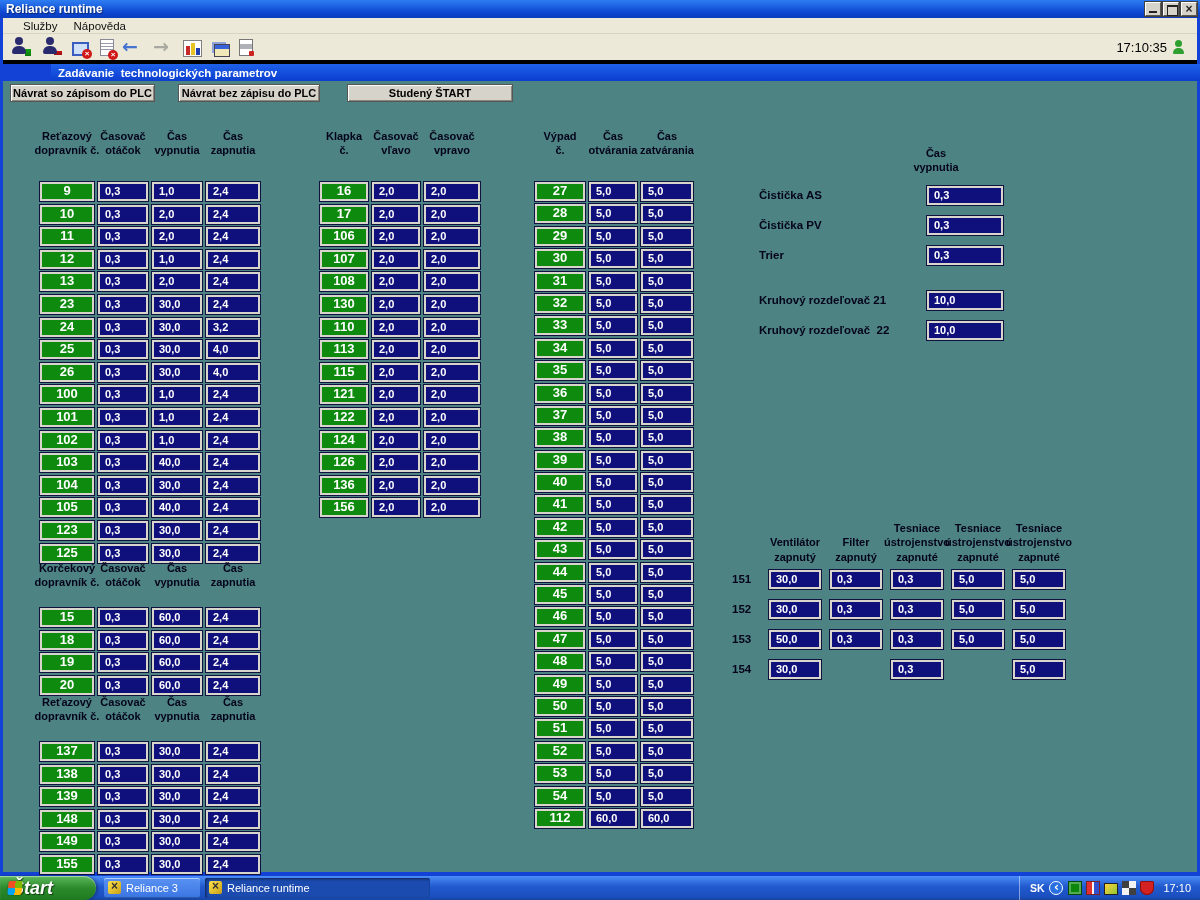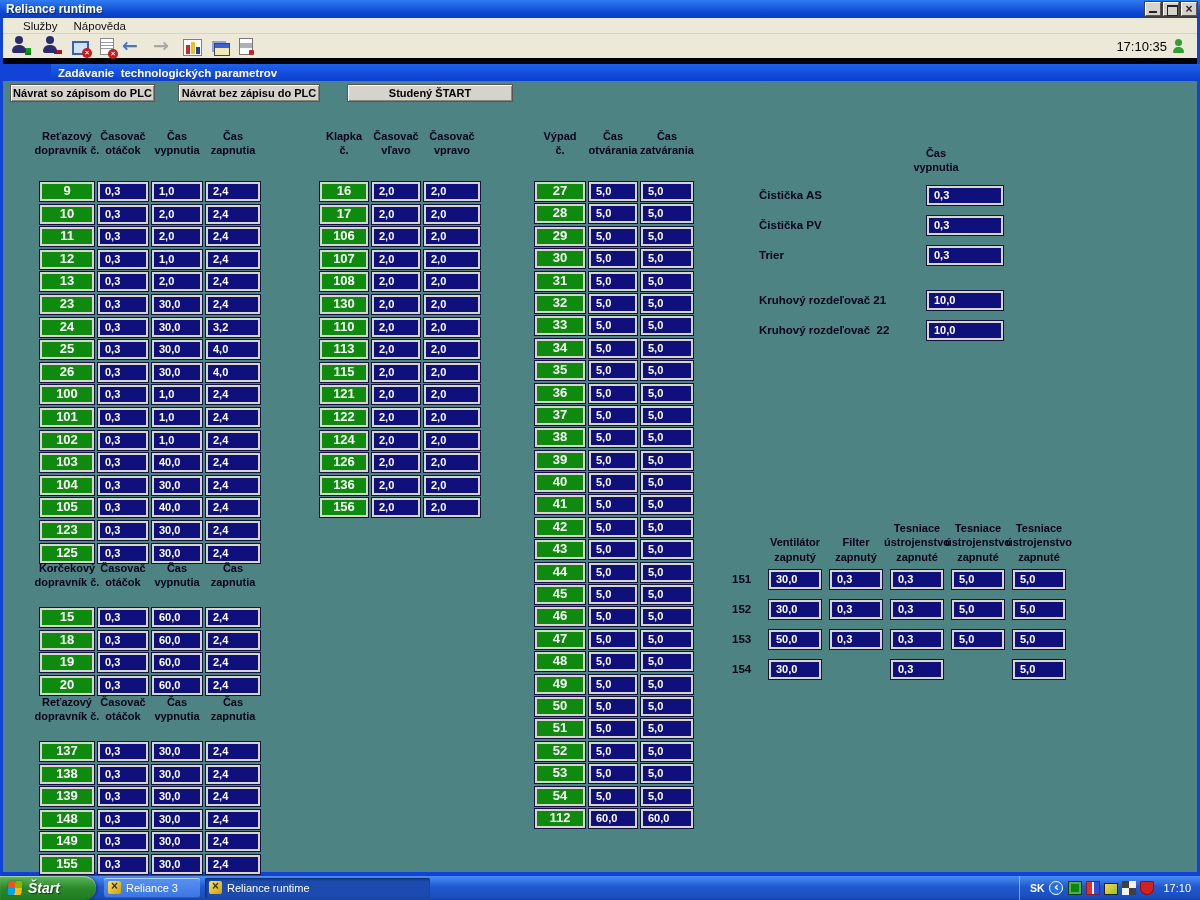--- a/index.html
+++ b/index.html
@@ -12,21 +12,21 @@
   #title-text{color:#fff;font-size:12px;font-weight:bold;text-shadow:1px 1px 1px rgba(0,0,0,.5);flex:1;}
   .wbtns{display:flex;gap:2px;}
   .wbtn{width:16px;height:14px;background:#d6d3ca;border:1px solid #fff;border-right-color:#5a5751;border-bottom-color:#5a5751;position:relative;box-shadow:0 0 0 1px #404040;}
   .wbtn.min::before{content:"";position:absolute;left:3px;bottom:2px;width:8px;height:2px;background:#222;}
   .wbtn.max::before{content:"";position:absolute;left:3px;top:2px;width:9px;height:8px;border:1px solid #222;border-top-width:2px;}
   .wbtn.cls::before{content:"×";position:absolute;left:0;top:-1px;width:100%;text-align:center;font:bold 12px/14px "Liberation Sans",sans-serif;color:#222;}
 
   #menubar{position:absolute;left:3px;top:18px;width:1194px;height:16px;background:#ece9d8;display:flex;align-items:center;padding-left:12px;border-bottom:1px solid #d8d4c4;}
   .menu-item{font-size:11.5px;color:#111;padding:0 8px;}
 
-  #toolbar{position:absolute;left:3px;top:34px;width:1194px;height:30px;background:#ece9d8;border-bottom:6px solid #000000;display:flex;align-items:center;}
+  #toolbar{position:absolute;left:3px;top:34px;width:1194px;height:30px;background:#ece9d8;border-bottom:4px solid #000000;display:flex;align-items:center;}
   #tb-icons{display:flex;align-items:center;gap:9px;padding-left:7px;height:100%;}
   .ticon{display:inline-block;position:relative;width:22px;height:20px;}
 
   
   .user-login-icon::before,.user-logout-icon::before{content:"";position:absolute;left:5px;top:0;width:8px;height:8px;border-radius:50%;background:#2a2a6e;}
   .user-login-icon::after,.user-logout-icon::after{content:"";position:absolute;left:2px;top:9px;width:14px;height:8px;border-radius:6px 6px 2px 2px;background:#2a2a6e;}
   .user-login-icon{background:linear-gradient(#17a017,#0c7a0c) no-repeat 15px 12px/6px 7px;}
   .user-logout-icon{background:linear-gradient(#cc1111,#991010) no-repeat 13px 14px/8px 4px;}
   .window-close-icon{width:17px;height:14px;top:2px;border:2px solid #3a5ec0;background:#cfe0f8;}
   .window-close-icon::after,.document-close-icon::after{content:"×";position:absolute;right:-5px;bottom:-5px;width:10px;height:10px;border-radius:50%;background:#d01818;color:#fff;font:bold 8px/10px "Liberation Sans",sans-serif;text-align:center;}
@@ -63,21 +63,21 @@
   .rgc{row-gap:11px;}
   .thead{align-items:end;justify-items:center;}
   .th{white-space:pre;text-align:center;font-size:11px;line-height:1.3;font-weight:bold;color:#04041a;}
   .id{background:#0e8b0e;color:#fff;font-size:13px;line-height:14px;font-weight:bold;text-align:center;border:2px solid #d8d5cd;box-shadow:0 0 0 1px #101240;height:19px;}
   .val{background:#10107c;color:#fff;font-size:11px;line-height:14px;font-weight:bold;text-align:left;padding-left:5px;border:2px solid #d8d5cd;box-shadow:0 0 0 1px #101240;height:19px;}
   .plain{font-size:11.5px;line-height:19px;font-weight:bold;color:#04041a;white-space:pre;padding-left:2px;}
   .ph{height:19px;}
 
   
   #taskbar{position:absolute;left:0;top:876px;width:1200px;height:24px;background:linear-gradient(180deg,#4a8cf7,#2159cd 45%,#1b4fc0 85%,#16459f);}
-  #start-btn{position:absolute;left:0;top:0;width:96px;height:24px;border-radius:0 12px 12px 0;background:linear-gradient(180deg,#5cb85c,#2c8a2c 50%,#1f7a1f);color:#fff;font-size:14px;font-weight:bold;font-style:italic;line-height:24px;padding-left:28px;text-shadow:1px 1px 1px rgba(0,0,0,.55);box-shadow:inset 0 1px 1px rgba(255,255,255,.45),2px 0 3px rgba(0,0,0,.3);}
+  #start-btn{position:absolute;left:0;top:0;width:96px;height:24px;border-radius:0 12px 12px 0;background:linear-gradient(180deg,#5cb85c,#2c8a2c 50%,#1f7a1f);color:#fff;font-size:18px;font-weight:bold;font-style:italic;line-height:24px;padding-left:12px;text-shadow:1px 1px 1px rgba(0,0,0,.55);box-shadow:inset 0 1px 1px rgba(255,255,255,.45),2px 0 3px rgba(0,0,0,.3);}
   #start-btn::before{content:"";position:absolute;left:8px;top:5px;width:14px;height:14px;border-radius:2px;transform:skewX(-6deg);background:conic-gradient(#7fba00 0 25%,#ffb900 25% 50%,#00a4ef 50% 75%,#f25022 75%);box-shadow:0 0 2px rgba(0,0,0,.4);}
   .task-btn{position:absolute;top:2px;height:20px;border-radius:2px;color:#fff;font-size:11px;line-height:20px;padding:0 8px 0 22px;background:linear-gradient(180deg,#5a92f2,#3a74e2);box-shadow:inset 0 1px 0 rgba(255,255,255,.55),inset 0 -1px 0 rgba(0,0,0,.25);white-space:nowrap;overflow:hidden;}
   .task-btn.active{background:#1c4bb0;box-shadow:inset 1px 1px 3px rgba(0,0,0,.55);}
   .rel-icon{position:absolute;left:4px;top:3px;width:13px;height:13px;background:linear-gradient(135deg,#ffe24a,#c8a018);border-radius:2px;}
   .rel-icon::before{content:"\00d7";position:absolute;left:0;top:-1px;width:100%;text-align:center;font:bold 12px/13px "Liberation Sans",sans-serif;color:#333;}
   #tray{position:absolute;right:0;top:0;height:24px;display:flex;align-items:center;gap:5px;padding:0 9px 0 10px;border-left:1px solid rgba(255,255,255,.45);background:linear-gradient(180deg,#4a8cf7,#2159cd 45%,#1b4fc0 85%,#16459f);}
   #tray-lang{color:#fff;font-size:10.5px;font-weight:bold;}
   .tray-chevron-icon{width:14px;height:14px;border-radius:50%;border:1px solid #fff;background:#2a6fe0;position:relative;display:inline-block;}
   .tray-chevron-icon::before{content:"\2039";position:absolute;left:0;top:-2px;width:100%;text-align:center;font:bold 12px/14px "DejaVu Sans",sans-serif;color:#fff;}
   #tray .ticon{width:14px;height:14px;}

